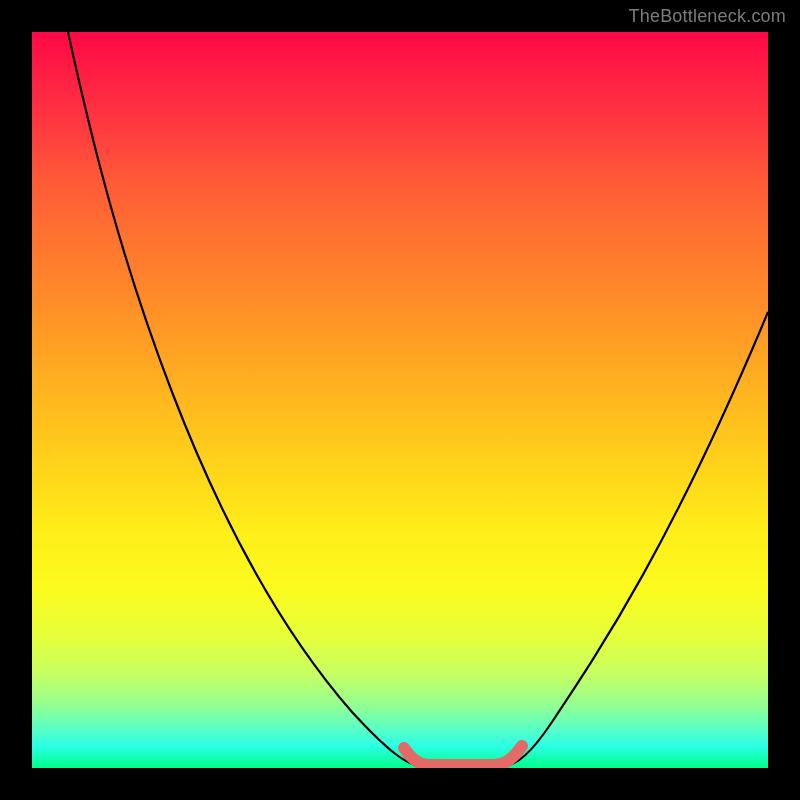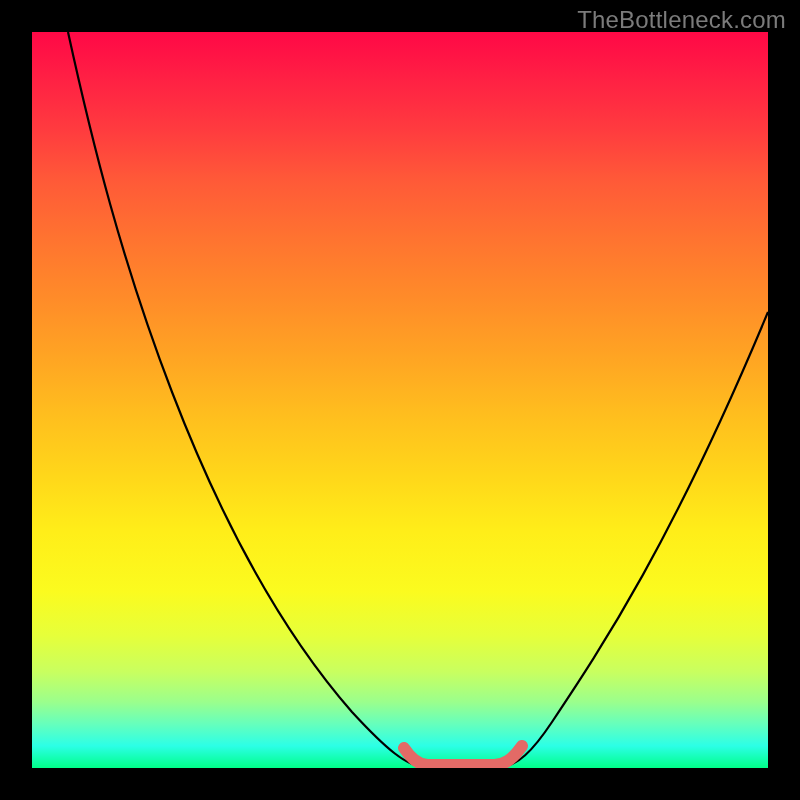--- a/index.html
+++ b/index.html
@@ -43,21 +43,21 @@
       #66ffbc 94%,
       #2cffe6 97%,
       #00ff89 100%
     );
   }
   .watermark {
     position: absolute;
     top: 6px;
     right: 14px;
     color: #7b7b7b;
-    font-size: 24px;
+    font-size: 18px;
     letter-spacing: 0.2px;
     font-weight: 500;
   }
   svg.curve {
     position: absolute;
     top: 0;
     left: 0;
     width: 736px;
     height: 736px;
   }

